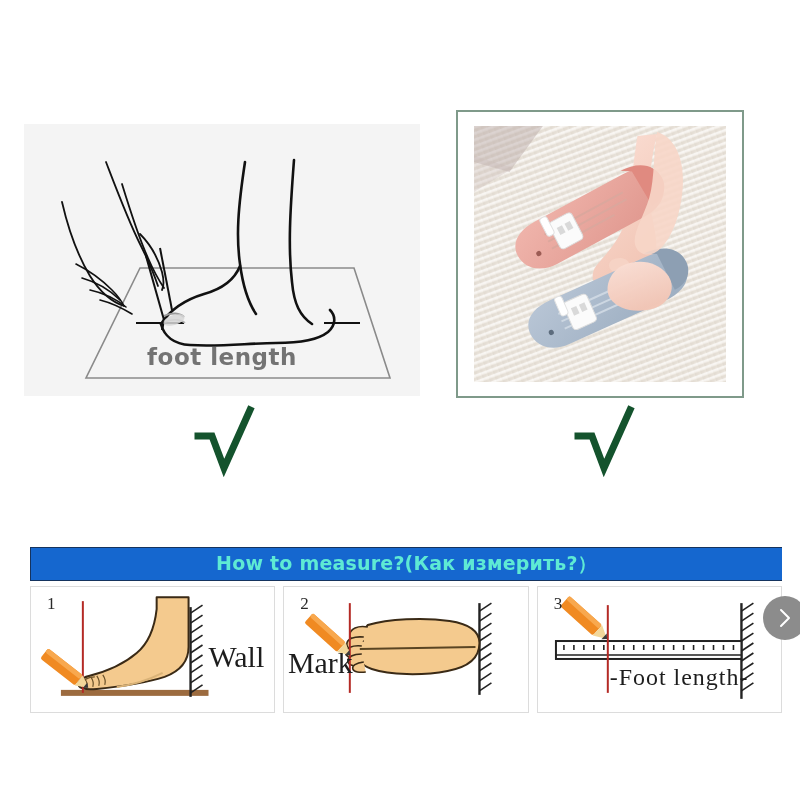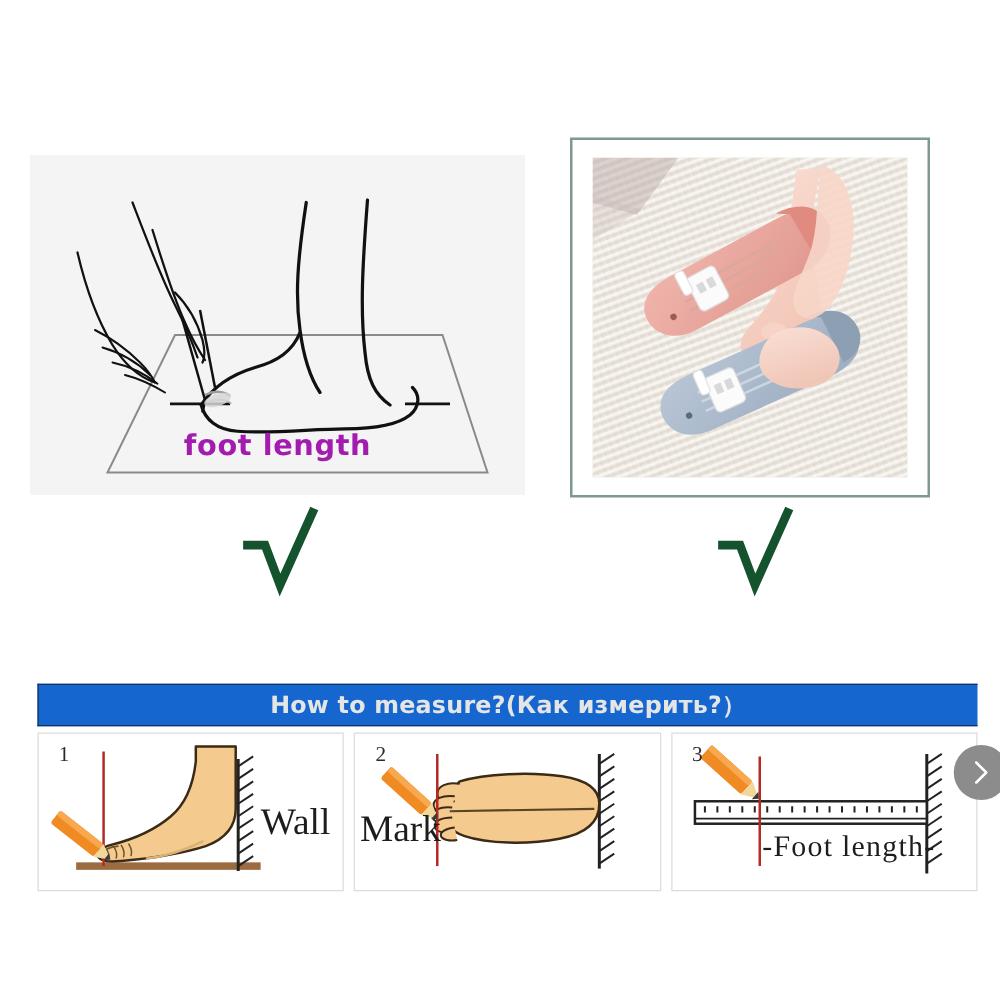--- a/index.html
+++ b/index.html
@@ -49,21 +49,21 @@
 
   #foot-length-caption {
     position: absolute;
     left: 0;
     right: 0;
     bottom: 26px;
     text-align: center;
     font-family: "DejaVu Sans", sans-serif;
     font-size: 23px;
     font-weight: 700;
-    color: #a21caf;
+    color: #737373;
     letter-spacing: .5px;
   }
 
   
   #photo-frame {
     position: absolute;
     left: 456px;
     top: 110px;
     width: 288px;
     height: 288px;
@@ -108,21 +108,21 @@
     border-right: none;
     box-sizing: border-box;
     display: flex;
     align-items: center;
     justify-content: center;
   }
   #banner-text {
     font-family: "DejaVu Sans", sans-serif;
     font-size: 19px;
     font-weight: 700;
-    color: #e5e5e5;
+    color: #5eead4;
     white-space: nowrap;
     letter-spacing: .2px;
   }
 
   #steps-row {
     position: absolute;
     left: 30px;
     top: 66px;
     width: 752px;
     height: 127px;

